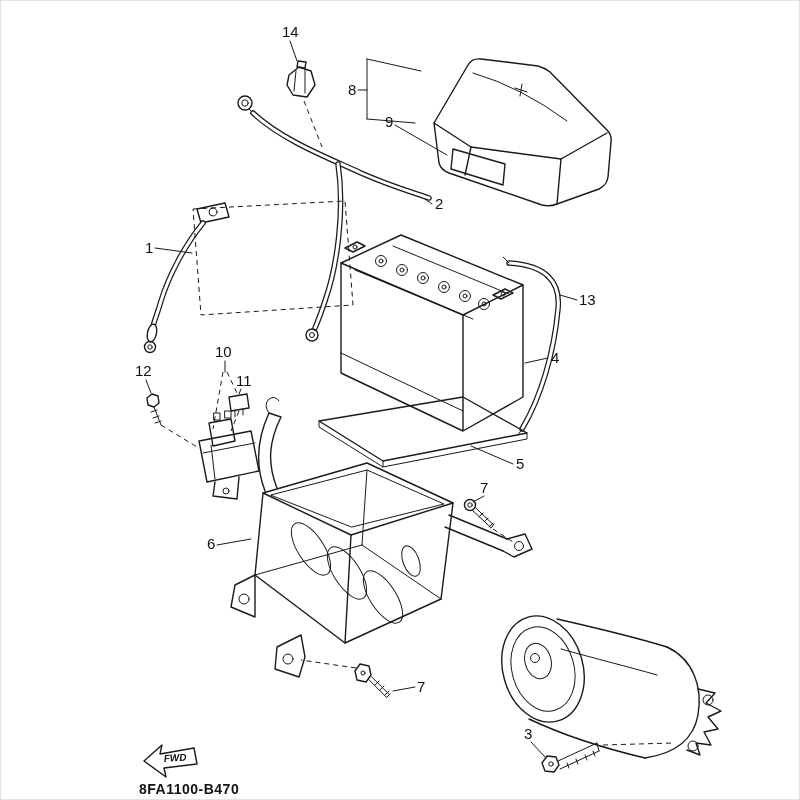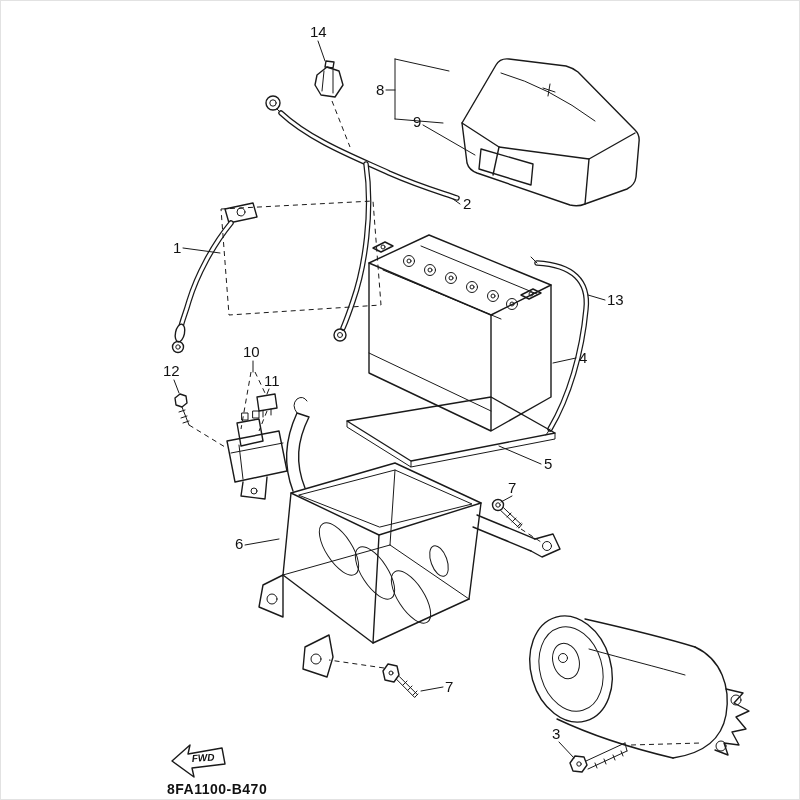--- a/index.html
+++ b/index.html
@@ -1,19 +1,19 @@
 <!DOCTYPE html>
 <html><head>
 <meta charset="utf-8">
 <style>
   html,body{margin:0;padding:0;background:#fff;}
   .sheet{
     width:800px;height:800px;position:relative;background:#ffffff;
     font-family:"Liberation Sans",sans-serif;box-sizing:border-box;
-    border:1px solid #e2e2e2;overflow:hidden;padding-left:28px;
+    border:1px solid #e2e2e2;overflow:hidden;
   }
   svg{display:block;}
   .ln{fill:none;stroke:#1a1a1a;stroke-width:1.4;stroke-linejoin:round;stroke-linecap:round;}
   .thin{fill:none;stroke:#1a1a1a;stroke-width:1;stroke-linejoin:round;stroke-linecap:round;}
   .dash{fill:none;stroke:#1a1a1a;stroke-width:1;stroke-dasharray:5 4;stroke-linejoin:round;}
   .fillw{fill:#ffffff;stroke:#1a1a1a;stroke-width:1.4;stroke-linejoin:round;}
   .cable-outer{fill:none;stroke:#1a1a1a;stroke-width:5.5;stroke-linecap:round;}
   .cable-inner{fill:none;stroke:#ffffff;stroke-width:3;stroke-linecap:round;}
   .part-label{font-size:15px;font-weight:500;fill:#111111;}
   .code{font-size:14px;font-weight:bold;fill:#111111;letter-spacing:.5px;}

